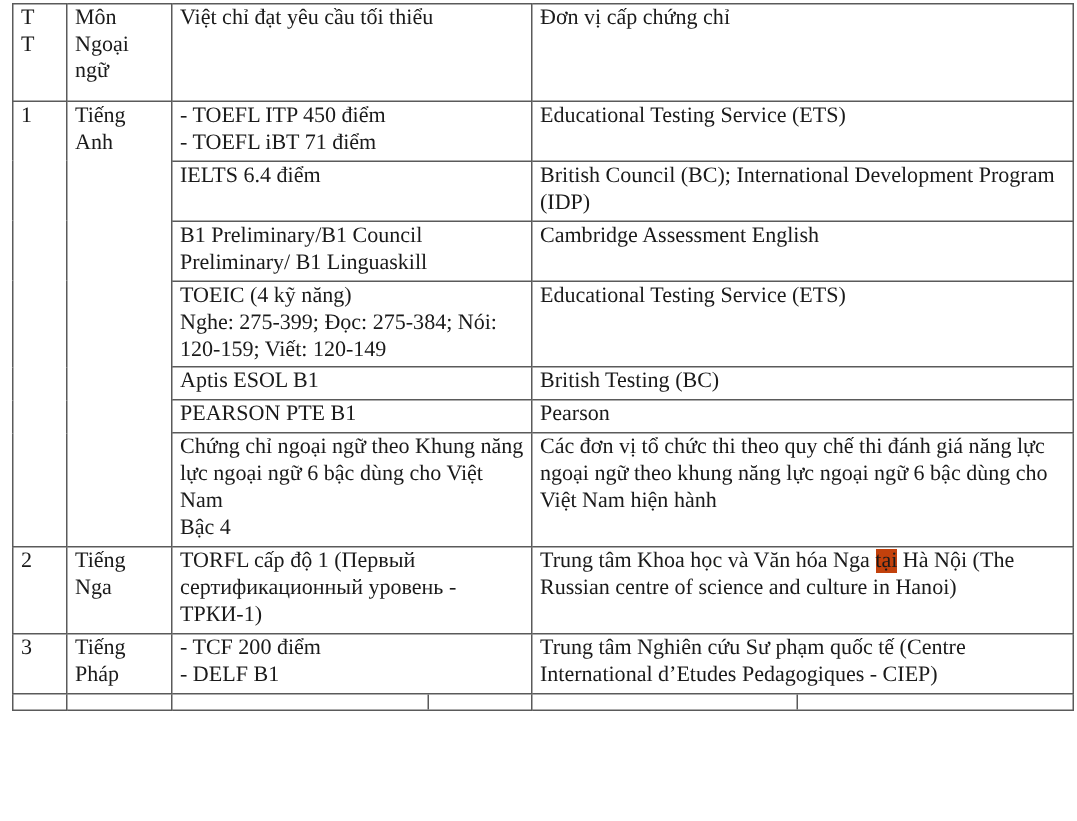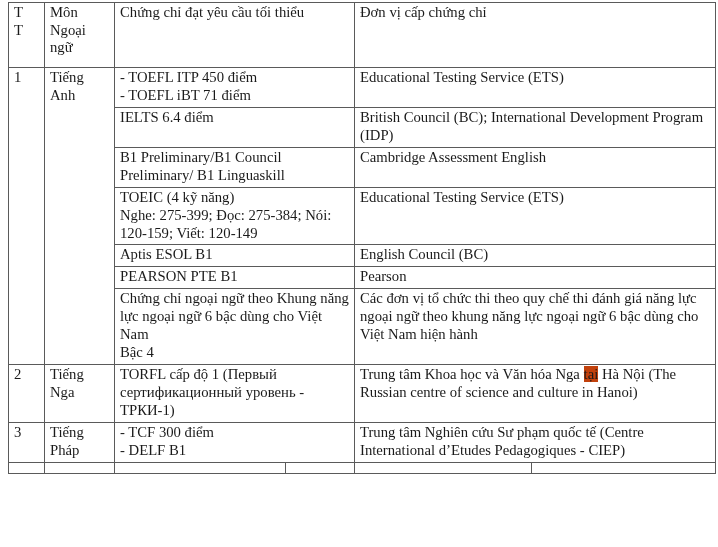--- a/index.html
+++ b/index.html
@@ -92,21 +92,21 @@
       <tr>
         <th class="h-tt">
           <div>T</div>
           <div>T</div>
         </th>
         <th>
           <div>Môn</div>
           <div>Ngoại</div>
           <div>ngữ</div>
         </th>
-        <th>Chứng chỉ đạt yêu cầu tối thiểu</th>
+        <th>Việt chỉ đạt yêu cầu tối thiểu</th>
         <th>Đơn vị cấp chứng chỉ</th>
       </tr>
     </thead>
 
     <tbody>
 
       <tr>
         <td class="num-cell" rowspan="7">1</td>
         <td class="lang-cell" rowspan="7">
           <div>Tiếng</div>
@@ -132,21 +132,21 @@
       <tr>
         <td>
           <div>TOEIC (4 kỹ năng)</div>
           <div>Nghe: 275-399; Đọc: 275-384; Nói: 120-159; Viết: 120-149</div>
         </td>
         <td>Educational Testing Service (ETS)</td>
       </tr>
 
       <tr>
         <td>Aptis ESOL B1</td>
-        <td>English Council (BC)</td>
+        <td>British Testing (BC)</td>
       </tr>
 
       <tr>
         <td>PEARSON PTE B1</td>
         <td>Pearson</td>
       </tr>
 
       <tr>
         <td class="justify">
           <div class="justify">Chứng chỉ ngoại ngữ theo Khung năng lực ngoại ngữ 6 bậc dùng cho Việt Nam</div>
@@ -165,21 +165,21 @@
         <td><span>Trung tâm Khoa học và Văn hóa Nga </span><span class="sel">tại</span><span> Hà Nội (The Russian centre of science and culture in Hanoi)</span></td>
       </tr>
 
       <tr>
         <td class="num-cell">3</td>
         <td class="lang-cell">
           <div>Tiếng</div>
           <div>Pháp</div>
         </td>
         <td>
-          <div>- TCF 300 điểm</div>
+          <div>- TCF 200 điểm</div>
           <div>- DELF B1</div>
         </td>
         <td>Trung tâm Nghiên cứu Sư phạm quốc tế (Centre International d’Etudes Pedagogiques - CIEP)</td>
       </tr>
 
       <tr class="partial-row">
         <td></td>
         <td></td>
         <td class="pr-split">
             <span class="vdiv" style="left:170px;"></span>

